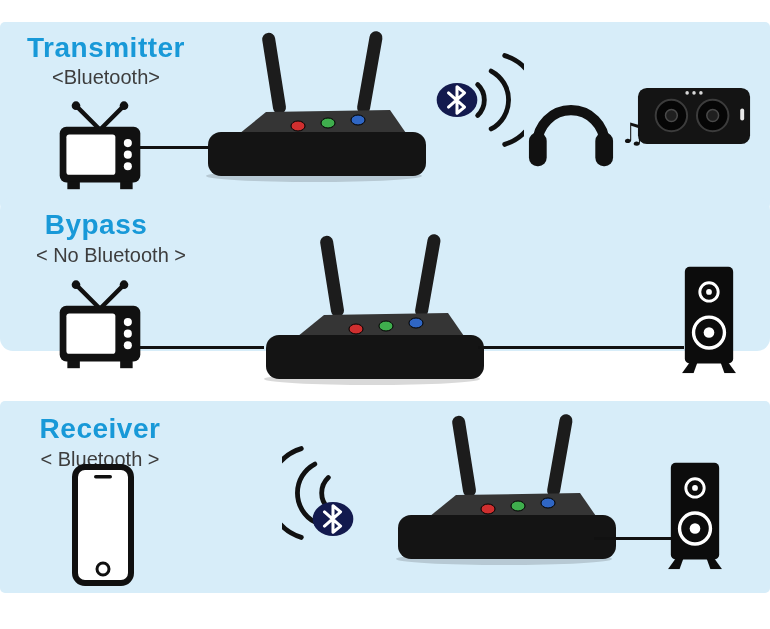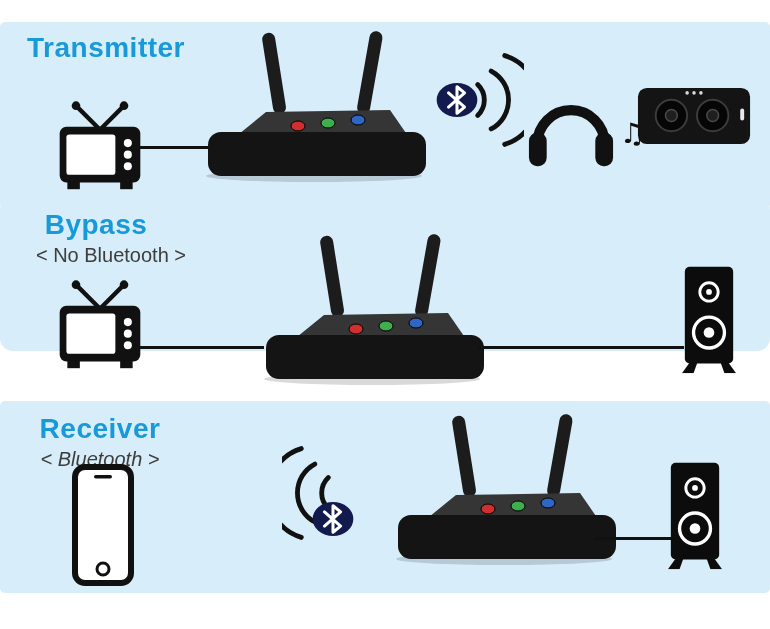--- a/index.html
+++ b/index.html
@@ -35,21 +35,21 @@
   .t2-title { left: 20px;  top: 12px;  width: 152px; }
   .t2-sub   { left: 6px;   top: 47px;  width: 180px; text-align: right; }
   .t2-tv    { left: 52px;  top: 80px;  width: 96px;  height: 96px; }
   .t2-wirel { left: 140px; top: 149px; width: 124px; }
   .t2-dev   { left: 250px; top: 36px;  width: 237px; height: 153px; }
   .t2-wirer { left: 478px; top: 149px; width: 206px; }
   .t2-tower { left: 680px; top: 66px;  width: 58px;  height: 112px; }
 
   
   .t3-title { left: 20px;  top: 12px;  width: 160px; }
-  .t3-sub   { left: 12px;  top: 47px;  width: 176px; font-style: italic; }
+  .t3-sub   { left: 12px;  top: 47px;  width: 176px; }
   .t3-phone { left: 70px;  top: 62px;  width: 66px;  height: 124px; }
   .t3-waves { left: 282px; top: 32px;  width: 56px;  height: 120px; }
   .t3-bt    { left: 312px; top: 100px; width: 42px;  height: 36px; }
   .t3-dev   { left: 382px; top: 12px;  width: 237px; height: 153px; }
   .t3-wire  { left: 594px; top: 136px; width: 82px; }
   .t3-tower { left: 666px; top: 58px;  width: 58px;  height: 112px; }
 </style>
 </head>
 <body>
 
@@ -124,20 +124,21 @@
       <symbol id="sym-phone" viewBox="0 0 66 124">
         <rect x="5" y="4" width="56" height="116" rx="10" fill="#ffffff" stroke="#101010" stroke-width="6"></rect>
         <rect x="24" y="12" width="18" height="3.5" rx="1.75" fill="#101010"></rect>
         <circle cx="33" cy="106" r="6" fill="none" stroke="#101010" stroke-width="3"></circle>
       </symbol>
     </defs>
   </svg>
 
   <section class="panel p1">
     <h2 class="title t1-title">Transmitter</h2>
+    <div class="subtitle t1-sub">&lt;Bluetooth&gt;</div>
     <svg class="icon t1-tv" viewBox="0 0 100 100">
         <use href="#sym-tv"></use>
       </svg>
     <div class="wire t1-wire"></div>
     <svg class="icon t1-dev" viewBox="0 0 237 153">
         <use href="#sym-device"></use>
       </svg>
     <svg class="icon t1-bt" viewBox="0 0 44 38">
         <use href="#sym-bt"></use>
       </svg>

